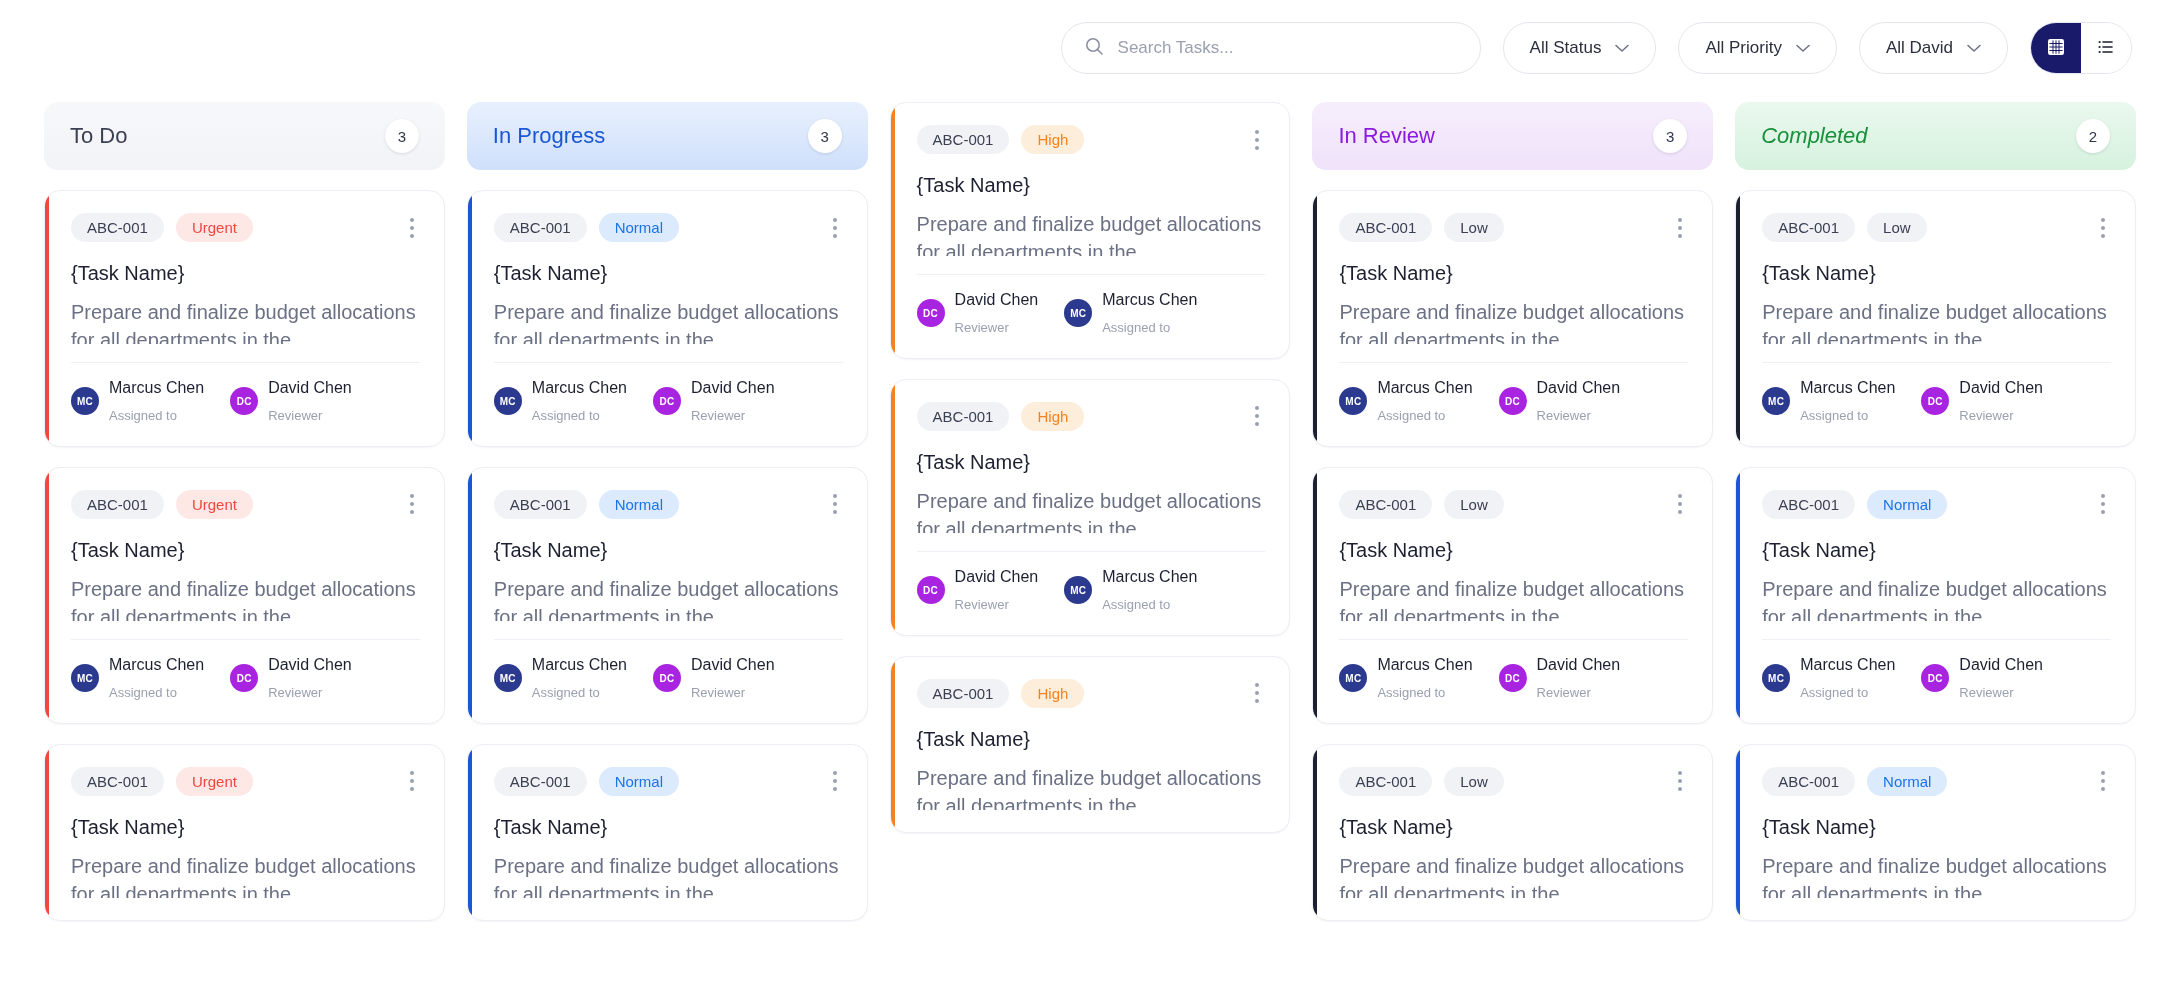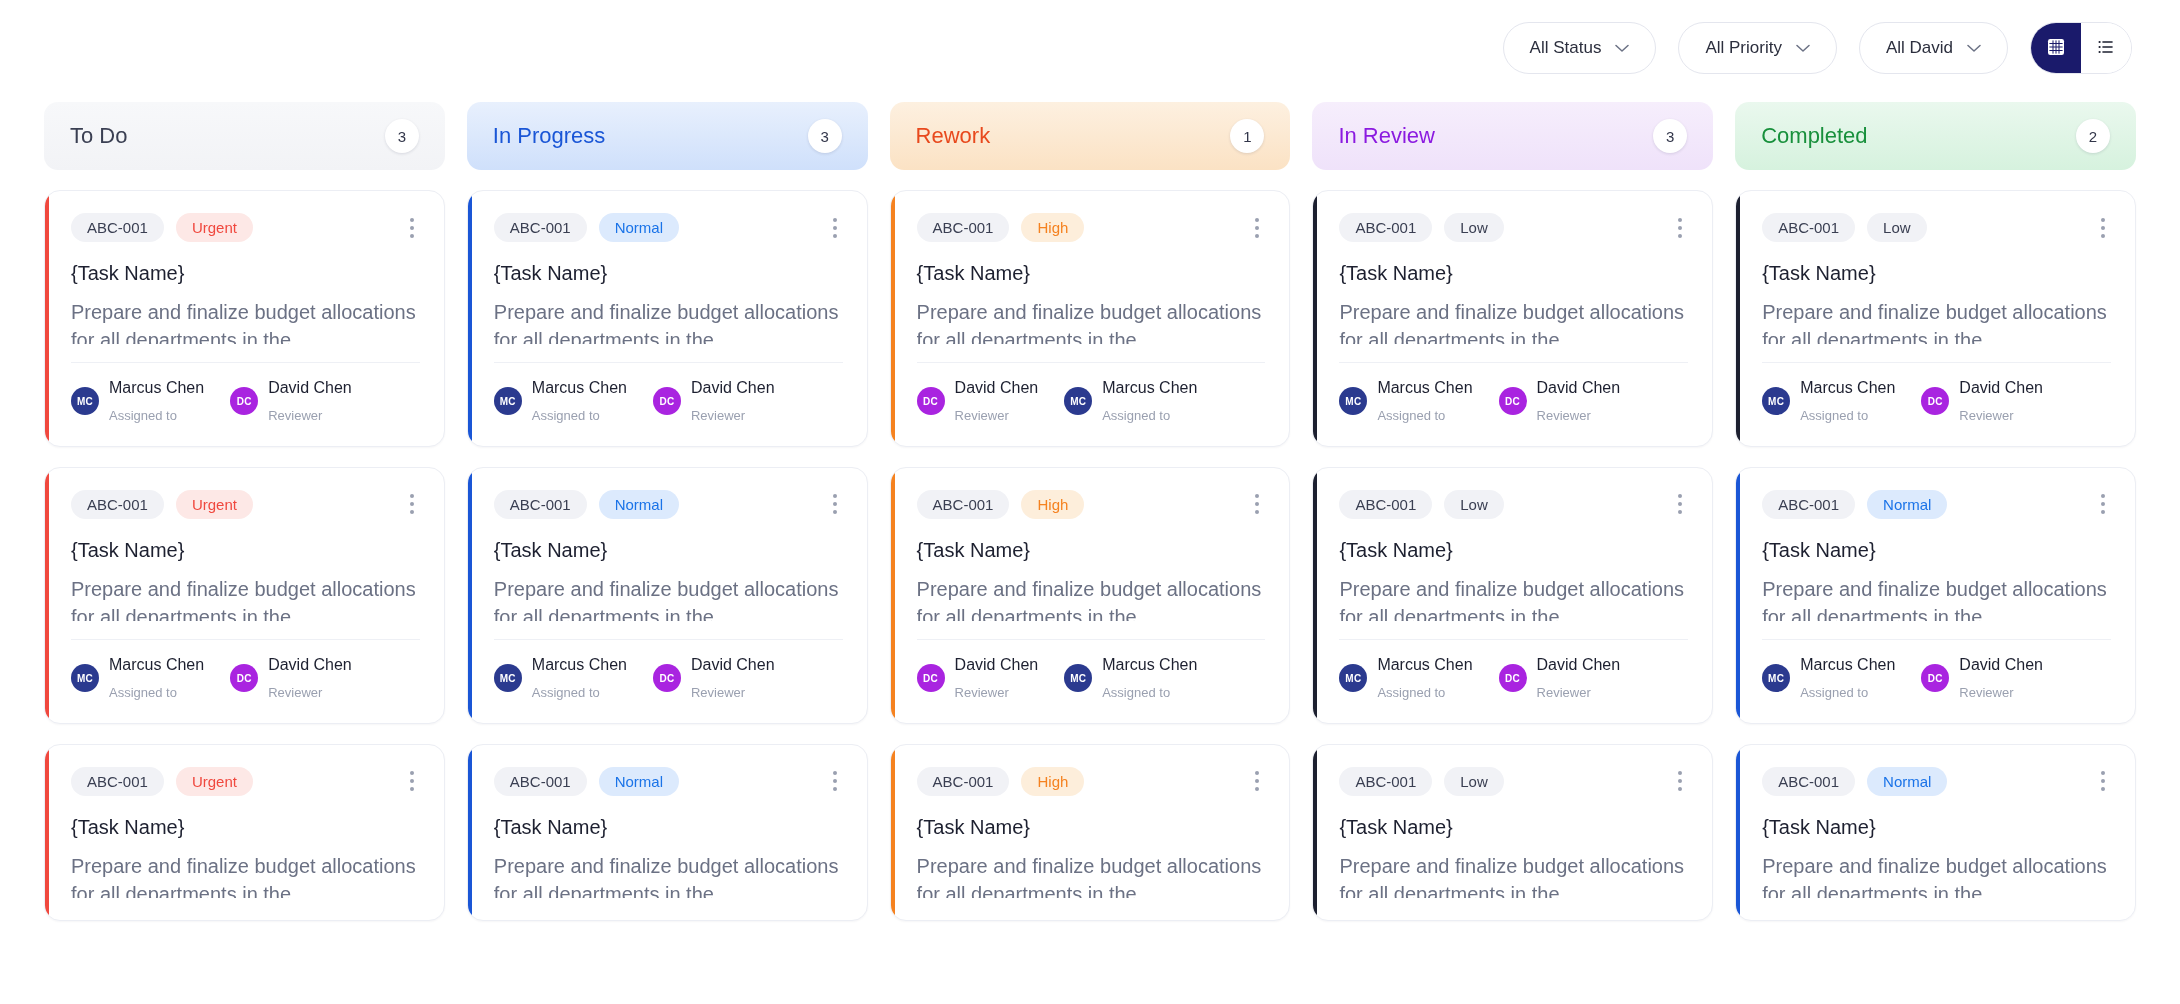--- a/index.html
+++ b/index.html
@@ -139,20 +139,29 @@
   .person-name { font-size: 16px; color: #1d2030; line-height: 1.15; white-space: nowrap; }
   .person-role { font-size: 13px; color: #9aa0b0; line-height: 1.2; margin-top: 11px; }
 </style>
 </head>
 <body>
 
 <div class="app">
 
 
   <div class="toolbar">
+    <div class="search-box">
+      <span class="search-icon">
+        <svg width="20" height="20" viewBox="0 0 20 20" fill="none">
+          <circle cx="9" cy="9" r="6.2" stroke="#8a90a2" stroke-width="1.6"></circle>
+          <line x1="13.5" y1="13.5" x2="18" y2="18" stroke="#8a90a2" stroke-width="1.6" stroke-linecap="round"></line>
+        </svg>
+      </span>
+      <input class="search-input" type="text" placeholder="Search Tasks..." style="">
+    </div>
 
     <div class="dropdown">
       <span>All Status</span>
       <span class="chev">
         <svg width="14" height="9" viewBox="0 0 14 9" fill="none">
           <path d="M1 1.5L7 7L13 1.5" stroke="#6b7184" stroke-width="1.5" stroke-linecap="round" stroke-linejoin="round"></path>
         </svg>
       </span>
     </div>
 
@@ -368,24 +377,20 @@
               <i></i>
               <i></i>
               <i></i>
             </div>
           </div>
           <div class="card-title">{Task Name}</div>
           <div class="card-desc">Prepare and finalize budget allocations for all departments in the</div>
         </div>
       </div>
       <div class="column">
-        <div class="col-header" style="background: linear-gradient(rgb(253, 240, 224) 0%, rgb(251, 226, 196) 100%);">
-          <div class="col-name" style="color: rgb(232, 73, 29);">Rework</div>
-          <div class="col-count">1</div>
-        </div>
         <div class="card">
           <div class="card-accent" style="background: rgb(245, 130, 32);"></div>
           <div class="card-top">
             <span class="pill pill-id">ABC-001</span>
             <span class="pill" style="background: rgb(253, 238, 219); color: rgb(245, 130, 32);">High</span>
             <div class="menu-dots">
               <i></i>
               <i></i>
               <i></i>
             </div>
@@ -533,21 +538,21 @@
               <i></i>
               <i></i>
             </div>
           </div>
           <div class="card-title">{Task Name}</div>
           <div class="card-desc">Prepare and finalize budget allocations for all departments in the</div>
         </div>
       </div>
       <div class="column">
         <div class="col-header" style="background: linear-gradient(rgb(234, 248, 238) 0%, rgb(214, 242, 222) 100%);">
-          <div class="col-name" style="color: rgb(24, 144, 60);">Completed</div>
+          <div class="col-name" style="color: rgb(24, 144, 60); font-style: italic;">Completed</div>
           <div class="col-count">2</div>
         </div>
         <div class="card">
           <div class="card-accent" style="background: rgb(29, 32, 48);"></div>
           <div class="card-top">
             <span class="pill pill-id">ABC-001</span>
             <span class="pill" style="background: rgb(241, 242, 246); color: rgb(58, 63, 82);">Low</span>
             <div class="menu-dots">
               <i></i>
               <i></i>

